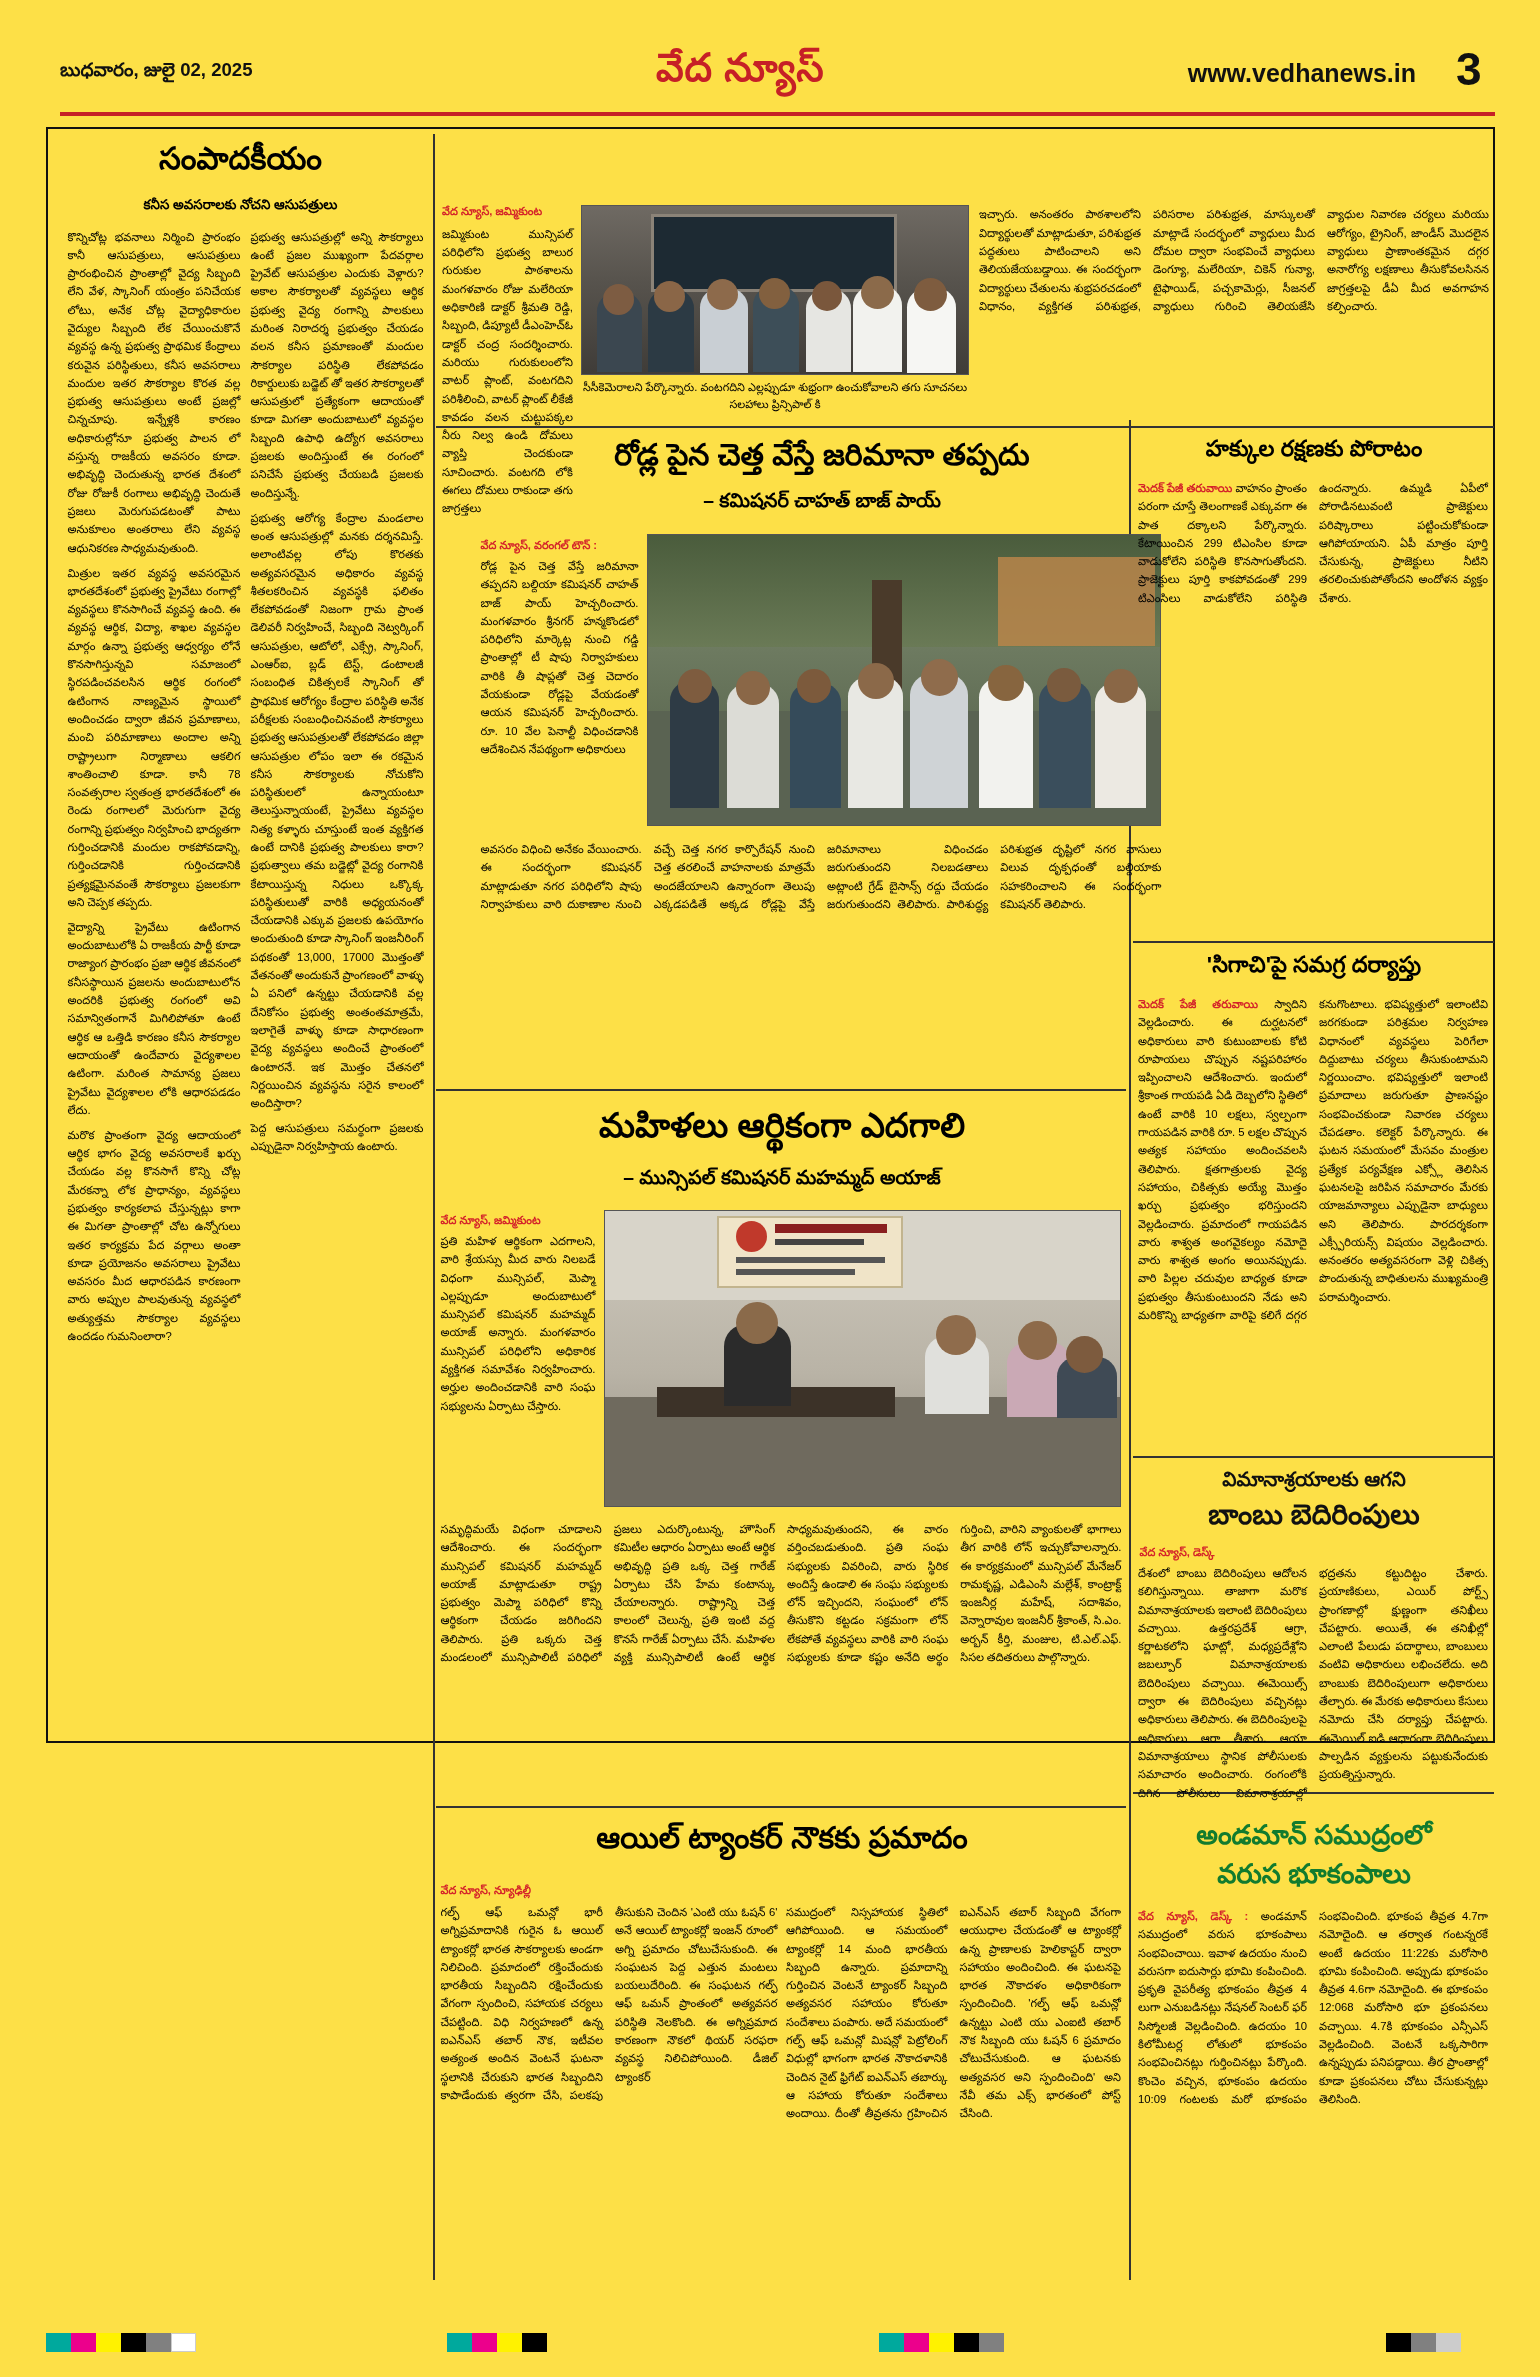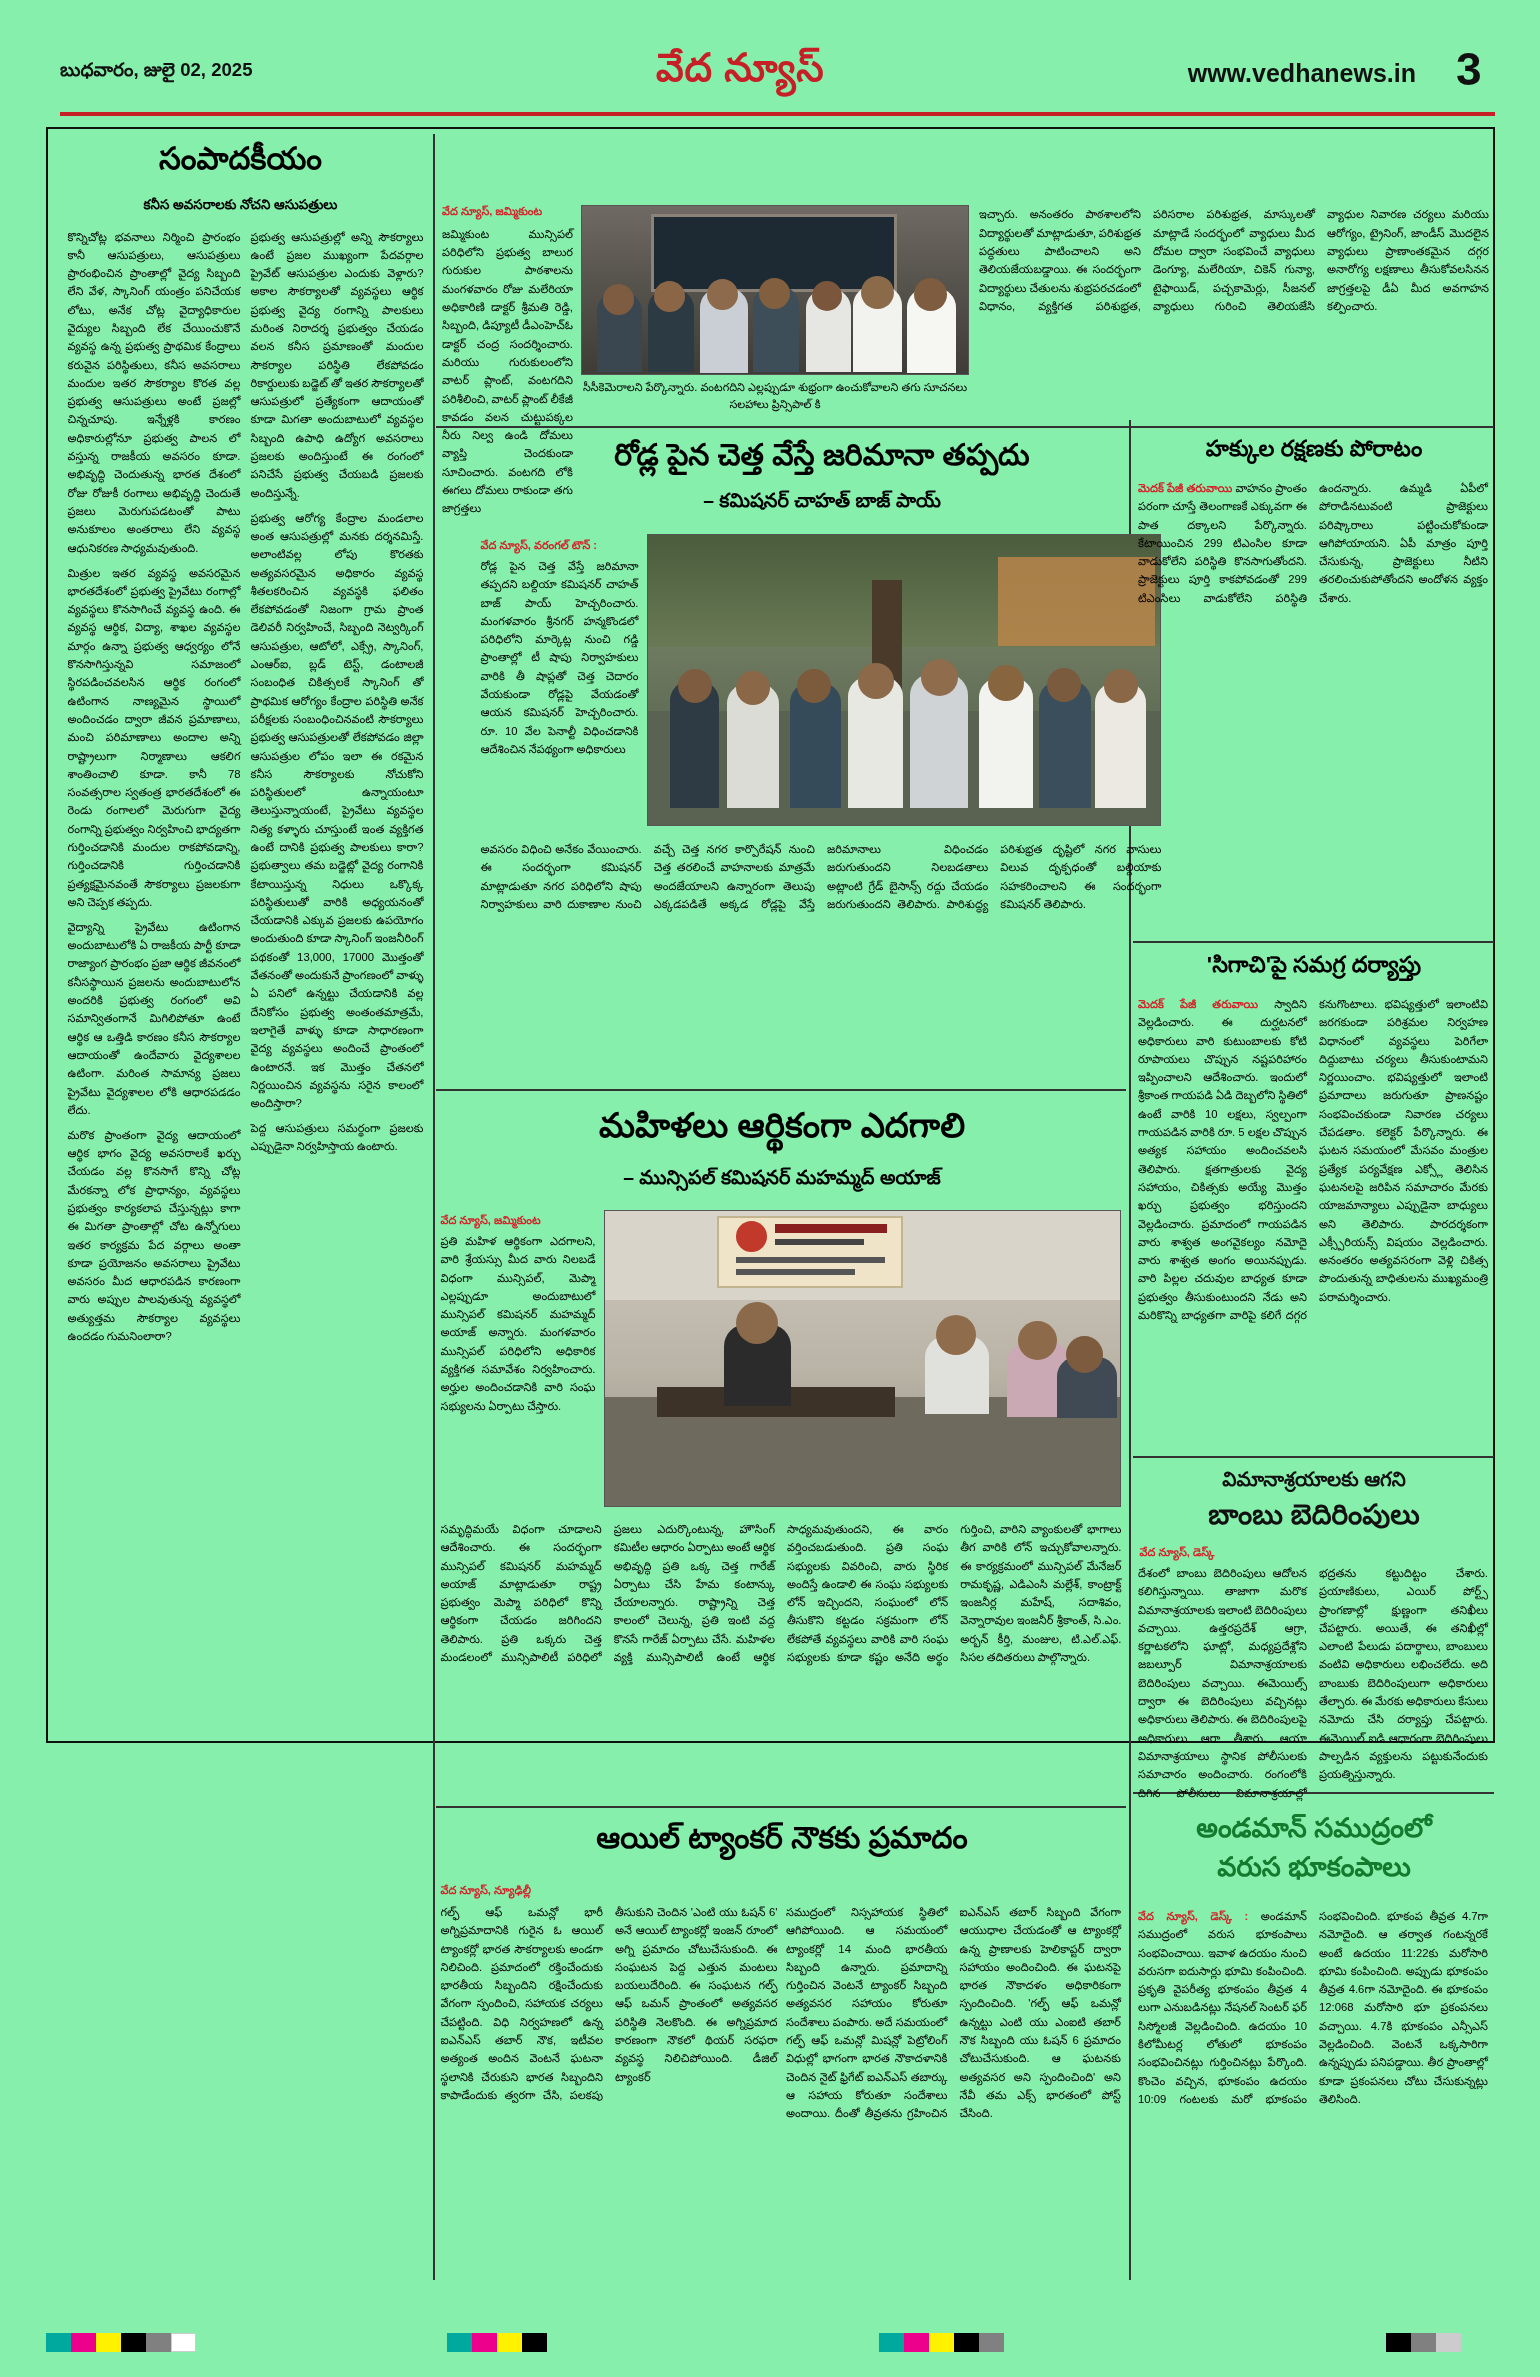--- a/index.html
+++ b/index.html
@@ -9,21 +9,21 @@
     height: 2377px;
     background: #ffffff;
     font-family: "Liberation Sans", sans-serif;
     color: #111;
     position: relative;
   }
   .page {
     position: absolute;
     left: 0; top: 0;
     width: 1541px; height: 2377px;
-    background: #86efac;
+    background: #fde047;
     text-decoration: underline;
   }
 
   
   .masthead {
     position: absolute;
     left: 45px; top: 43px; width: 1453px; height: 72px;
   }
   .mast-date {
     position: absolute; left: 15px; top: 16.4px;
@@ -296,21 +296,21 @@
     <div style="position:absolute; left:1087px; top:1334px; width:358px; height:325px;">
       <div class="tel" style="text-align:center; font-size:20px; font-weight:bold; margin-top:4.5px;">విమానాశ్రయాలకు ఆగని</div>
       <div class="tel" style="text-align:center; font-size:28px; font-weight:bold; margin-top:3px;">బాంబు బెదిరింపులు</div>
       <div class="byline tel" style="position:absolute; left:4.5px; top:83px;">వేద న్యూస్, డెస్క్</div>
       <div style="position:absolute; left:3px; top:101px; width:350px;" class="body-col tel">
         <div style="column-count:2; column-gap:12px;">దేశంలో బాంబు బెదిరింపులు ఆదోలన కలిగిస్తున్నాయి. తాజాగా మరొక విమానాశ్రయాలకు ఇలాంటి బెదిరింపులు వచ్చాయి. ఉత్తరప్రదేశ్ ఆగ్రా, కర్ణాటకలోని ఘాట్లో, మధ్యప్రదేశ్లోని జబల్పూర్ విమానాశ్రయాలకు బెదిరింపులు వచ్చాయి. ఈమెయిల్స్ ద్వారా ఈ బెదిరింపులు వచ్చినట్లు అధికారులు తెలిపారు. ఈ బెదిరింపులపై అధికారులు ఆరా తీశారు. ఆయా విమానాశ్రయాలు స్థానిక పోలీసులకు సమాచారం అందించారు. రంగంలోకి దిగిన పోలీసులు విమానాశ్రయాల్లో భద్రతను కట్టుదిట్టం చేశారు. ప్రయాణికులు, ఎయిర్ పోర్ట్స్ ప్రాంగణాల్లో క్షుణ్ణంగా తనిఖీలు చేపట్టారు. అయితే, ఈ తనిఖీల్లో ఎలాంటి పేలుడు పదార్థాలు, బాంబులు వంటివి అధికారులు లభించలేదు. అది బాంబుకు బెదిరింపులుగా అధికారులు తేల్చారు. ఈ మేరకు అధికారులు కేసులు నమోదు చేసి దర్యాప్తు చేపట్టారు. ఈమెయిల్ ఐడి ఆధారంగా బెదిరింపులు పాల్పడిన వ్యక్తులను పట్టుకునేందుకు ప్రయత్నిస్తున్నారు.</div>
       </div>
     </div>
 
     <div style="position:absolute; left:1087px; top:1671px; width:358px; height:477px;">
-      <div class="tel" style="text-align:center; font-size:27px; font-weight:bold; color:#127b2e; margin-top:13px;">అండమాన్ సముద్రంలో</div>
+      <div class="tel" style="text-align:center; font-size:27px; font-weight:bold; color:#127b2e; margin-top:20px;">అండమాన్ సముద్రంలో</div>
       <div class="tel" style="text-align:center; font-size:27px; font-weight:bold; color:#127b2e; margin-top:1.5px;">వరుస భూకంపాలు</div>
       <div style="position:absolute; left:3px; top:79px; width:350px;" class="body-col tel">
         <div style="column-count:2; column-gap:12px;margin-top:28px;">
           <span class="byline tel">వేద న్యూస్, డెస్క్ :</span>
           <span>అండమాన్ సముద్రంలో వరుస భూకంపాలు సంభవించాయి. ఇవాళ ఉదయం నుంచి వరుసగా ఐదుసార్లు భూమి కంపించింది. ప్రకృతి వైపరీత్య భూకంపం తీవ్రత 4 లుగా ఎనుబడినట్లు నేషనల్ సెంటర్ ఫర్ సిస్మోలజీ వెల్లడించింది. ఉదయం 10 కిలోమీటర్ల లోతులో భూకంపం సంభవించినట్లు గుర్తించినట్లు పేర్కొంది. కొంచెం వచ్చిన, భూకంపం ఉదయం 10:09 గంటలకు మరో భూకంపం సంభవించింది. భూకంప తీవ్రత 4.7గా నమోదైంది. ఆ తర్వాత గంటన్నరకే అంటే ఉదయం 11:22కు మరోసారి భూమి కంపించింది. అప్పుడు భూకంపం తీవ్రత 4.6గా నమోదైంది. ఈ భూకంపం 12:068 మరోసారి భూ ప్రకంపనలు వచ్చాయి. 4.7కి భూకంపం ఎన్సీఎస్ వెల్లడించింది. వెంటనే ఒక్కసారిగా ఉన్నప్పుడు పనిపడ్డాయి. తీర ప్రాంతాల్లో కూడా ప్రకంపనలు చోటు చేసుకున్నట్లు తెలిసింది.</span>
         </div>
       </div>
     </div>
 
   </div>

